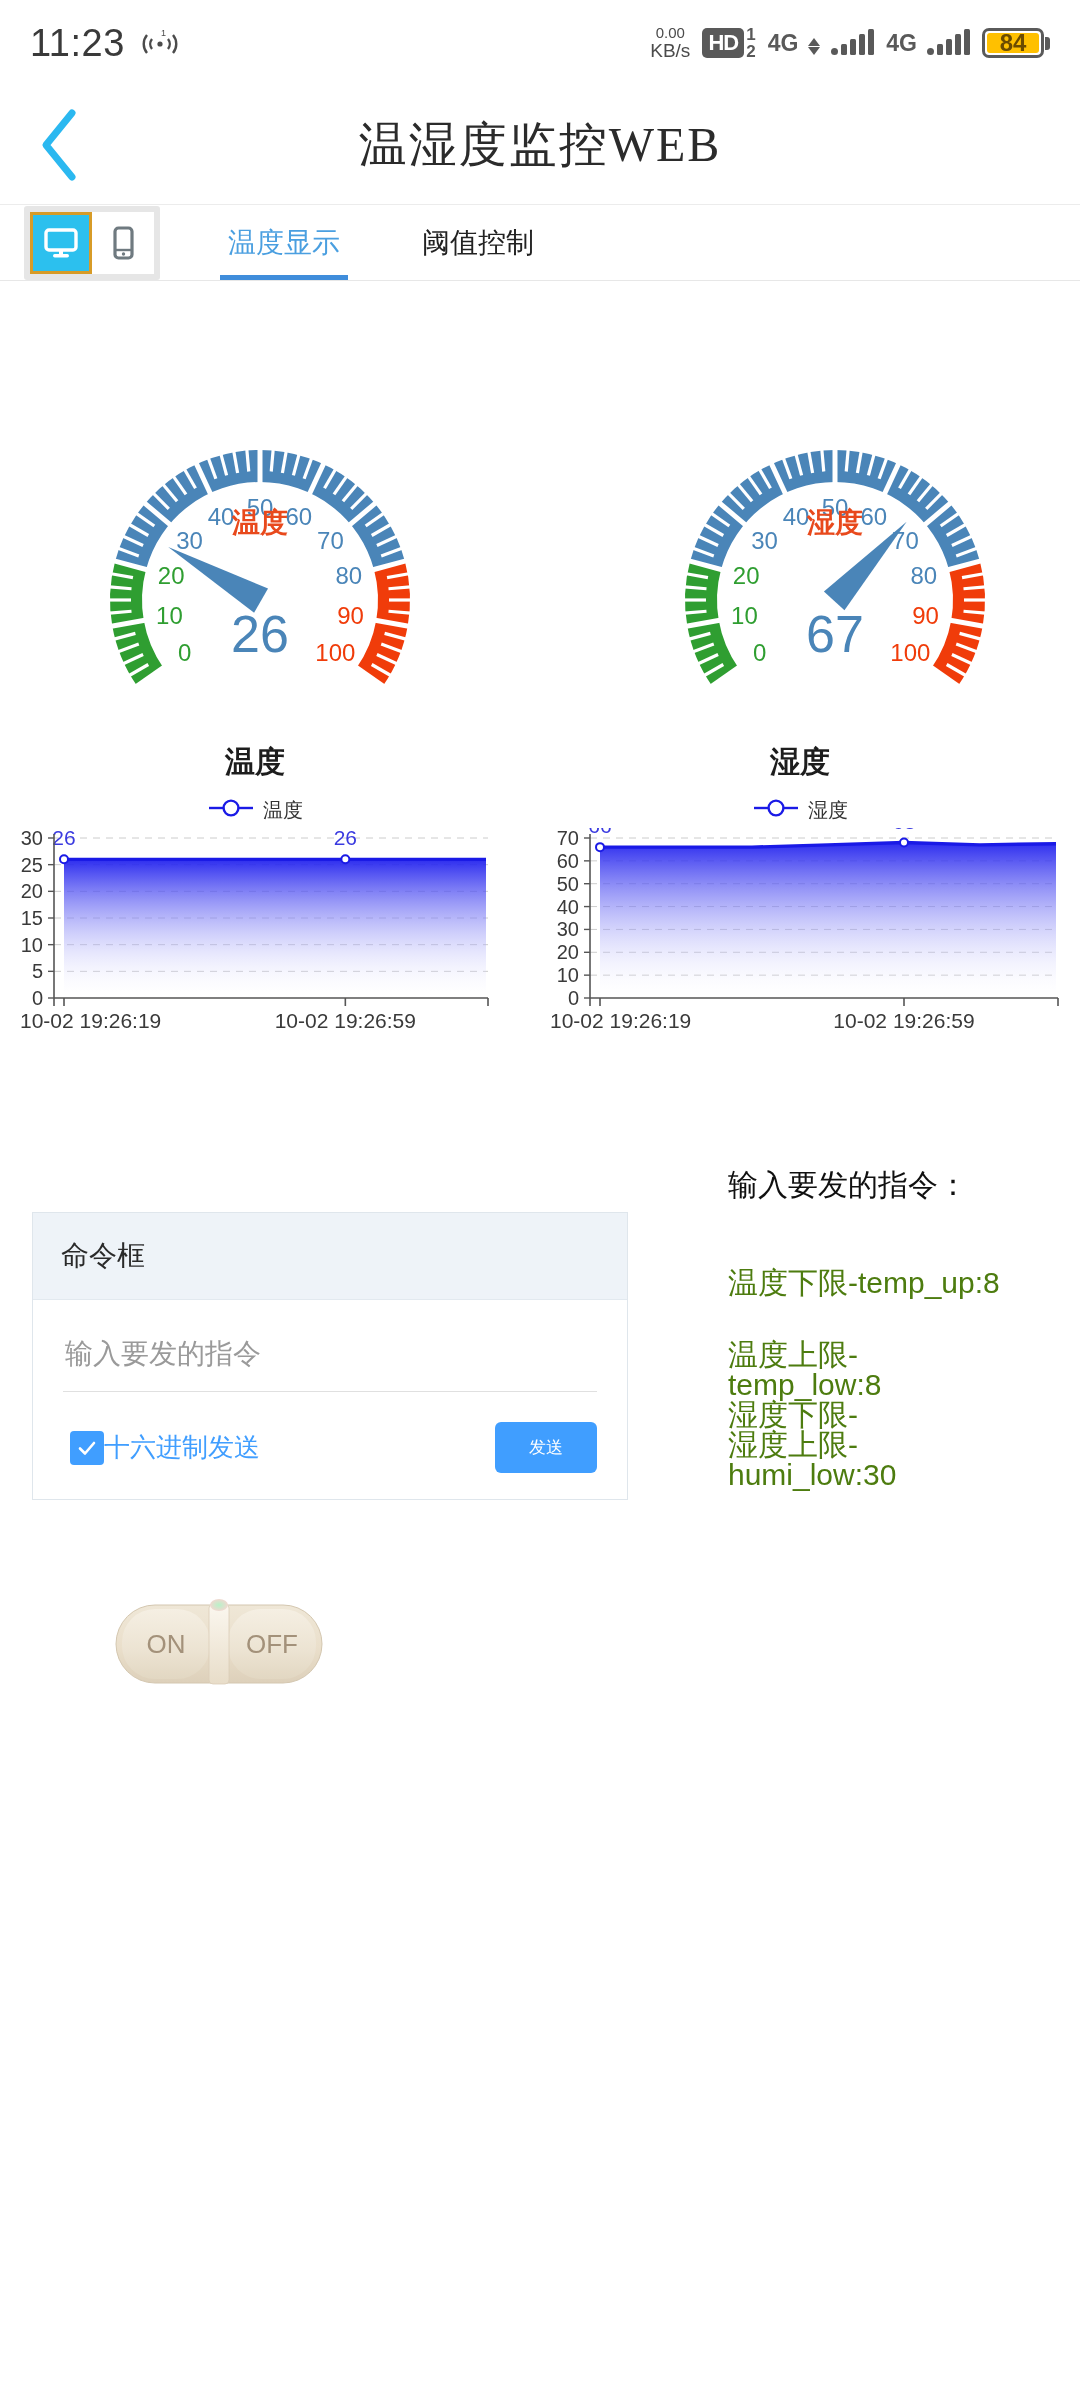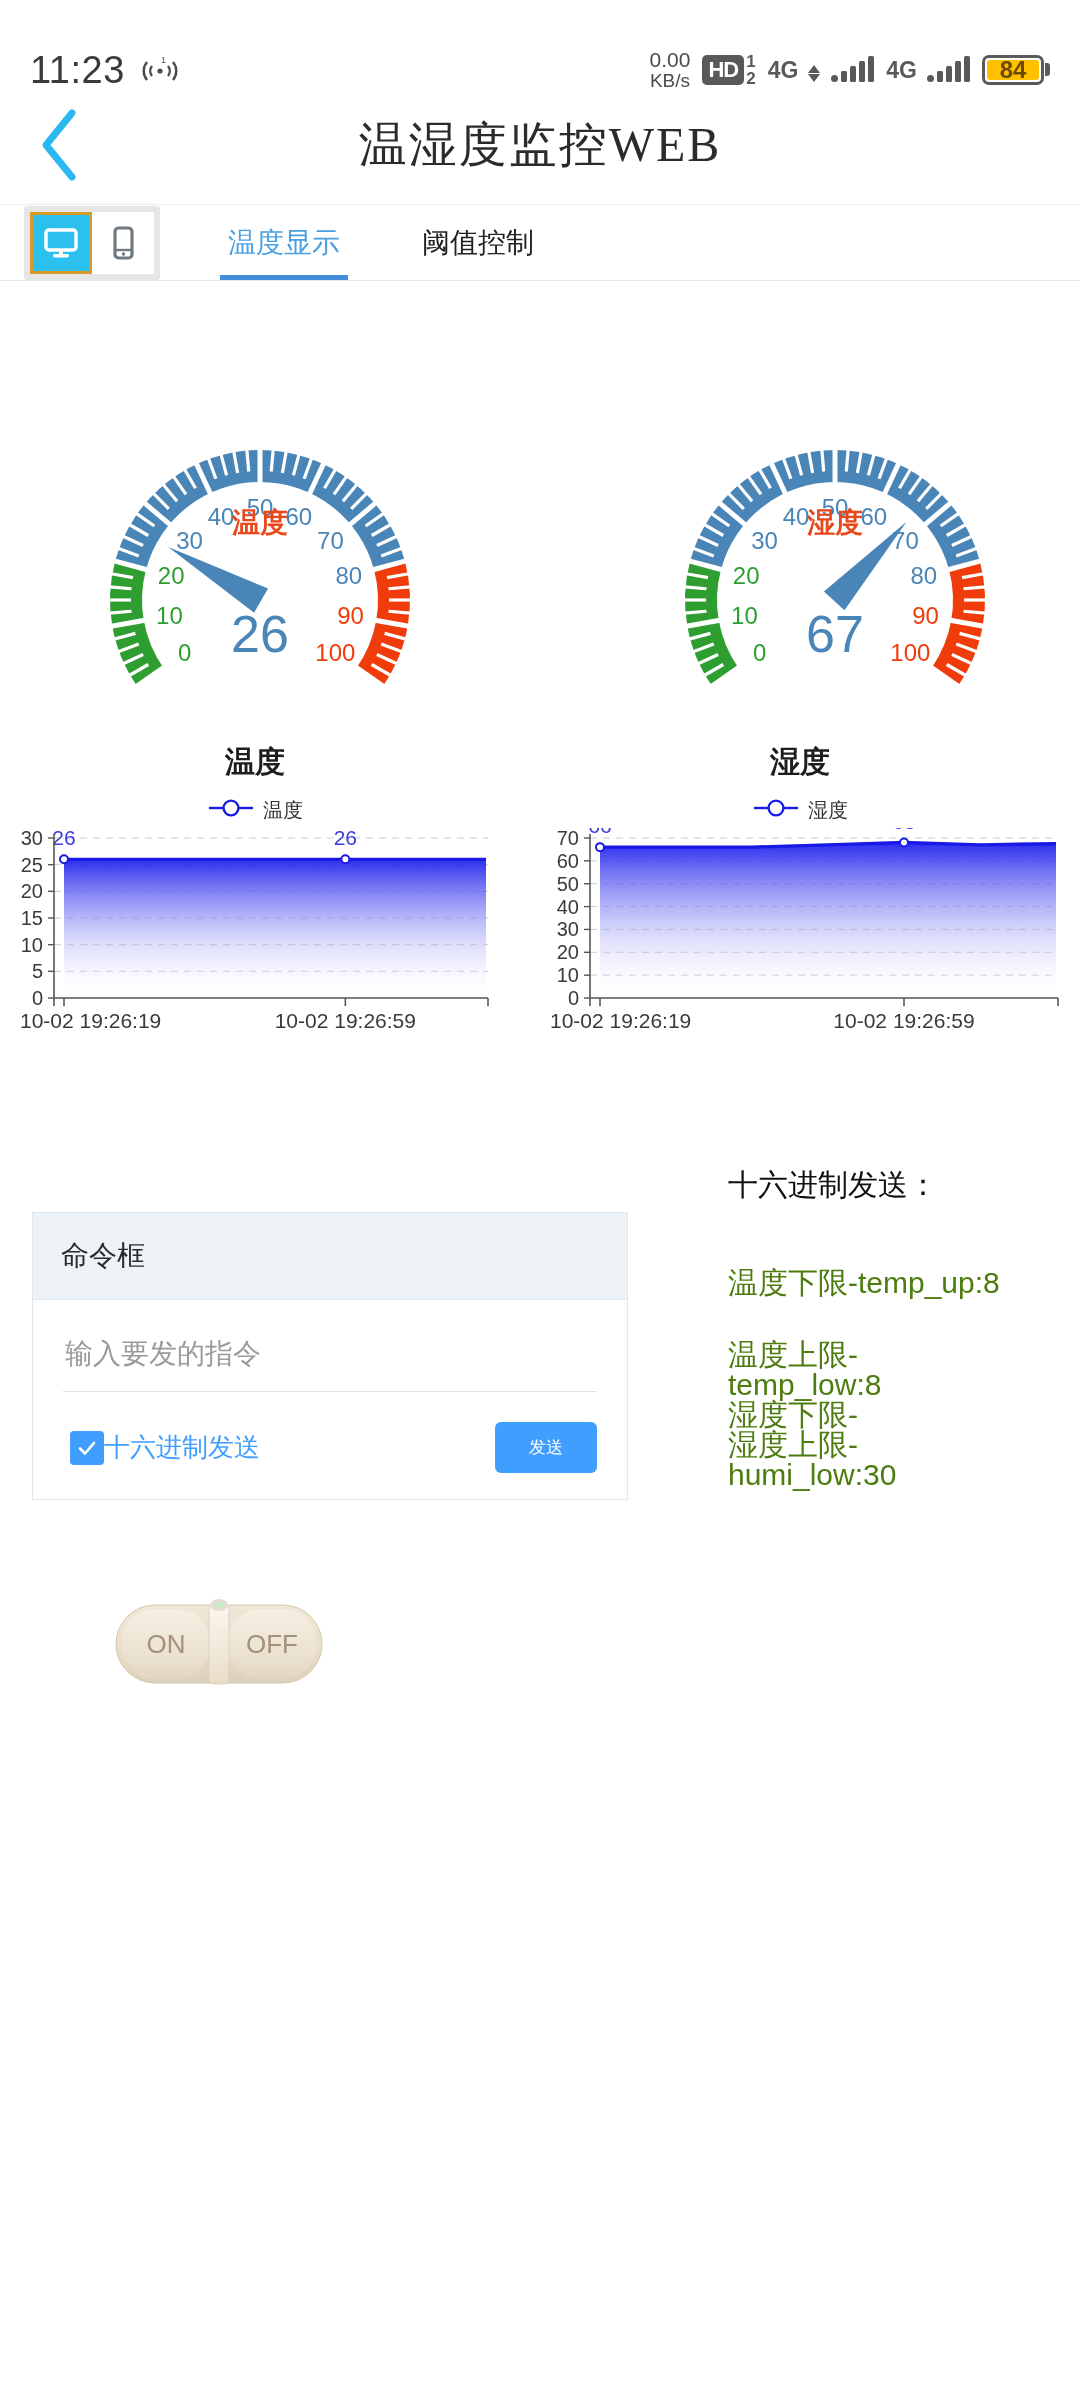--- a/index.html
+++ b/index.html
@@ -7,30 +7,30 @@
     width:1080px;height:2400px;
     background:#ffffff;
     font-family:"Liberation Serif", serif;
     overflow:hidden;
     position:relative;
   }
   
   .statusbar{
     position:absolute;top:0;left:0;width:1080px;height:86px;
     display:flex;align-items:center;justify-content:space-between;
-    padding:0 30px;box-sizing:border-box;margin-top:27px;
+    padding:0 30px;box-sizing:border-box;
   }
   .sb-left{display:flex;align-items:center;gap:14px;}
   .sb-clock{font-size:38px;color:#3a3a3a;font-family:"Liberation Sans",sans-serif;letter-spacing:.5px;}
   .sb-cast{position:relative;width:42px;height:32px;}
   .sb-cast svg{display:block;}
   .sb-right{display:flex;align-items:center;gap:12px;}
   .net-rate{display:flex;flex-direction:column;align-items:center;line-height:1.05;
             font-family:"Liberation Sans",sans-serif;color:#4b4b4b;}
-  .net-rate .v{font-size:21px;}
+  .net-rate .v{font-size:15px;}
   .net-rate .u{font-size:19px;}
   .hd-badge{display:flex;align-items:center;}
   .hd-box{background:#595959;color:#fff;font-family:"Liberation Sans",sans-serif;
           font-weight:bold;font-size:22px;border-radius:5px;padding:2px 6px;letter-spacing:-1px;}
   .hd-sub{display:flex;flex-direction:column;font-family:"Liberation Sans",sans-serif;
           font-size:17px;font-weight:bold;color:#595959;line-height:1.0;margin-left:2px;}
   .sig{display:flex;align-items:flex-end;gap:10px;}
   .sig-g{display:flex;flex-direction:column;align-items:center;}
   .sig-label{font-family:"Liberation Sans",sans-serif;font-weight:bold;font-size:23px;color:#595959;line-height:1;}
   .bars{display:flex;align-items:flex-end;gap:3px;height:24px;}
@@ -531,21 +531,21 @@
           </svg>
         </span>
         <span class="chk-label">十六进制发送</span>
       </div>
       <button class="send-btn">发送</button>
     </div>
   </div>
 </div>
 
 <div class="help">
-  <div class="help-title">十六进制发送：</div>
+  <div class="help-title">输入要发的指令：</div>
   <div class="help-line sp1">温度下限-temp_up:8</div>
   <div class="help-line">温度上限-</div>
   <div class="help-line">temp_low:8</div>
   <div class="help-line">湿度下限-</div>
   <div class="help-line">湿度上限-</div>
   <div class="help-line">humi_low:30</div>
 </div>
 
 <div class="rocker">
   <svg width="212" height="95" viewBox="0 0 212 95">

